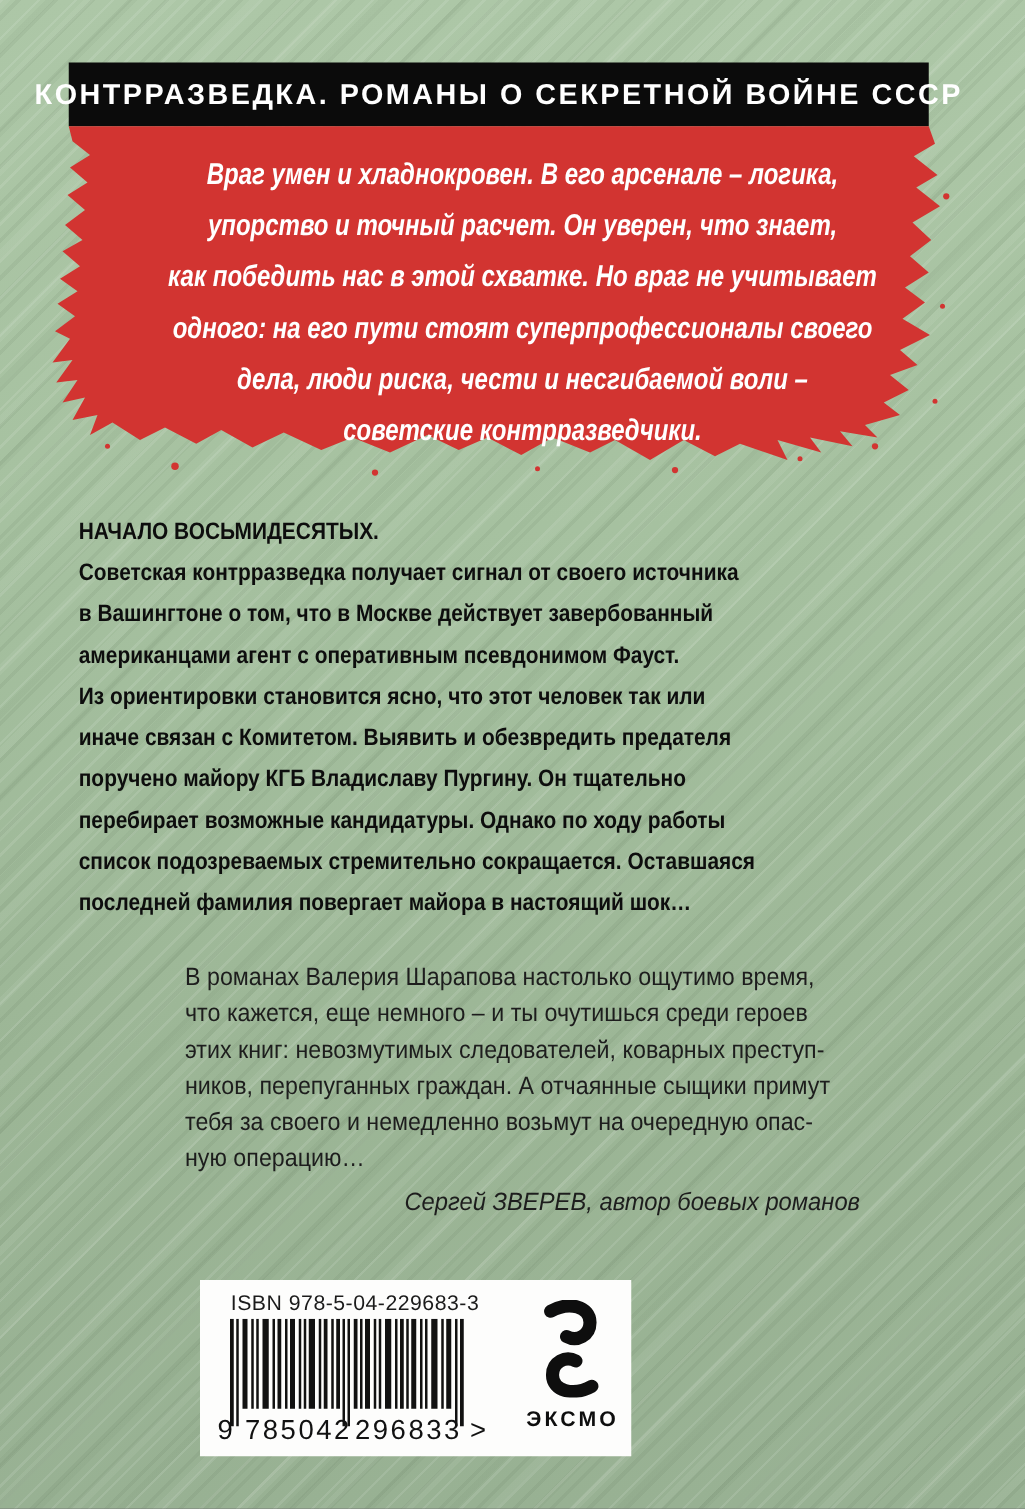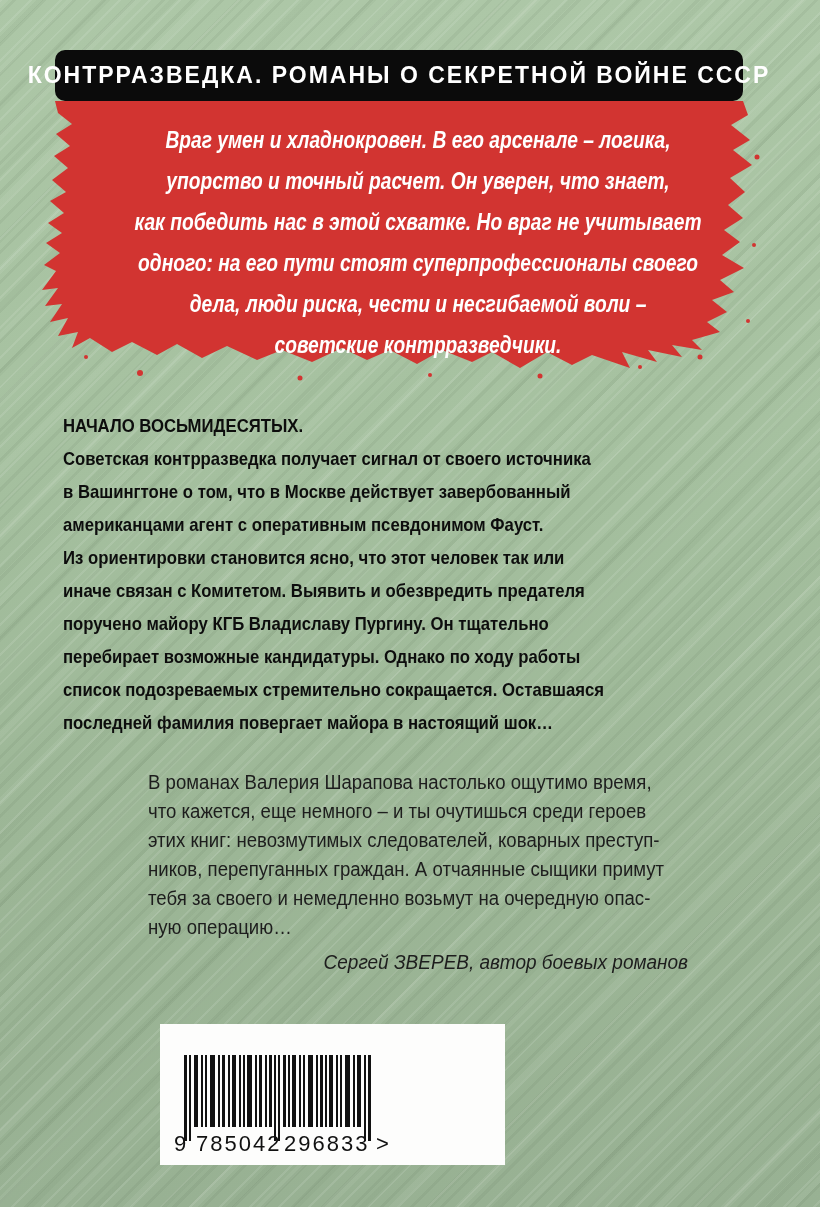--- a/index.html
+++ b/index.html
@@ -37,21 +37,20 @@
         rgba(0,0,0,0.0) 31px 47px),
       linear-gradient(180deg,#adc7a7 0%,#a6c1a0 35%,#9cb696 70%,#98b193 100%);}
 
   .series-banner{
     position:absolute;left:55px;top:50px;width:688px;height:51px;
     background:#0b0b0b;
     color:#ffffff;
     display:flex;align-items:center;justify-content:center;
     font-weight:bold;font-size:23px;letter-spacing:2px;
     white-space:nowrap;
-    border-radius:10px;
   }
 
   .splash-svg{position:absolute;left:0;top:95px;width:820px;height:300px;}
 
   .tagline{
     position:absolute;left:48px;top:119px;width:740px;
     text-align:center;color:#ffffff;
     font-style:italic;font-weight:bold;
     font-size:24px;line-height:41px;
   }
@@ -151,20 +150,21 @@
     <div class="rv">В романах Валерия Шарапова настолько ощутимо время,</div>
     <div class="rv">что кажется, еще немного – и ты очутишься среди героев</div>
     <div class="rv">этих книг: невозмутимых следователей, коварных преступ-</div>
     <div class="rv">ников, перепуганных граждан. А отчаянные сыщики примут</div>
     <div class="rv">тебя за своего и немедленно возьмут на очередную опас-</div>
     <div class="rv">ную операцию…</div>
     <div class="signature">Сергей ЗВЕРЕВ, автор боевых романов</div>
   </div>
 
   <div class="barcode-panel">
+    <div class="isbn-label">ISBN 978-5-04-229683-3</div>
 
     <svg class="barcode-svg" width="218" height="102" viewBox="0 0 218 102" xmlns="http://www.w3.org/2000/svg">
 
       <rect x="10" y="0" width="3" height="86" fill="#111"></rect>
       <rect x="15" y="0" width="2" height="86" fill="#111"></rect>
       <rect x="100" y="0" width="2" height="86" fill="#111"></rect>
       <rect x="104" y="0" width="2" height="86" fill="#111"></rect>
       <rect x="190" y="0" width="2" height="86" fill="#111"></rect>
       <rect x="194" y="0" width="3" height="86" fill="#111"></rect>
 
@@ -199,15 +199,22 @@
       <rect x="171" y="0" width="5" height="72" fill="#111"></rect>
       <rect x="179" y="0" width="2" height="72" fill="#111"></rect>
       <rect x="183" y="0" width="4" height="72" fill="#111"></rect>
 
       <text x="0" y="96" font-family="Liberation Sans, sans-serif" font-size="22" fill="#111">9</text>
       <text x="22" y="96" font-family="Liberation Sans, sans-serif" font-size="22" letter-spacing="2" fill="#111">785042</text>
       <text x="110" y="96" font-family="Liberation Sans, sans-serif" font-size="22" letter-spacing="2" fill="#111">296833</text>
       <text x="202" y="96" font-family="Liberation Sans, sans-serif" font-size="22" fill="#111">&gt;</text>
     </svg>
 
+    <div class="eksmo">
+      <svg class="eksmo-swirl" width="54" height="78" viewBox="0 0 36 52" xmlns="http://www.w3.org/2000/svg">
+        <path d="M7,6 C17,0.5 28,3.5 28,12 C28,19 21,22.5 15.5,19.5" fill="none" stroke="#0e0e0e" stroke-width="7" stroke-linecap="round"></path>
+        <path d="M29,46 C19,51.5 8,48.5 8,40 C8,33 15,29.5 20.5,32.5" fill="none" stroke="#0e0e0e" stroke-width="7" stroke-linecap="round"></path>
+      </svg>
+      <div class="publisher-name">ЭКСМО</div>
+    </div>
   </div>
 
 </div>
 
 </body></html>

